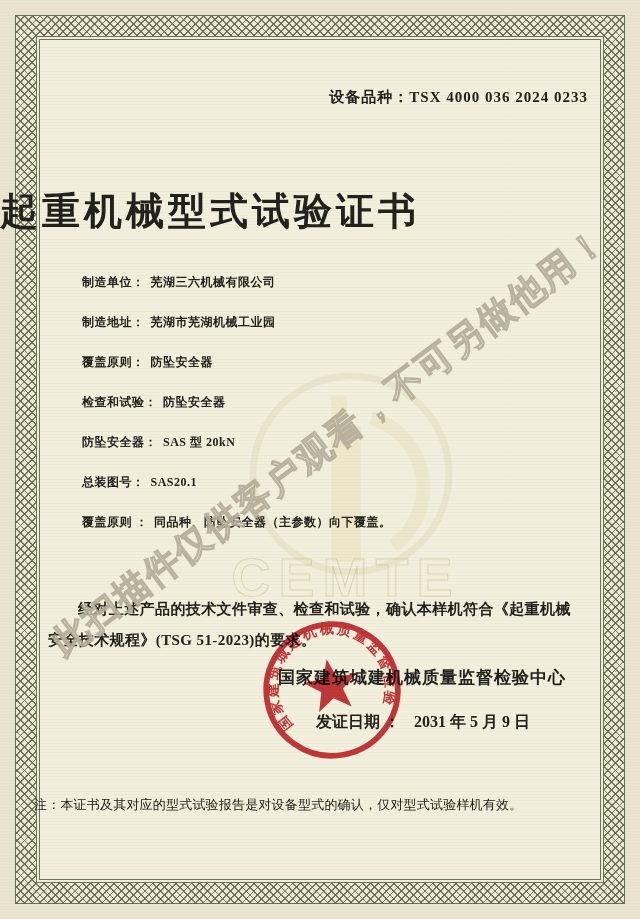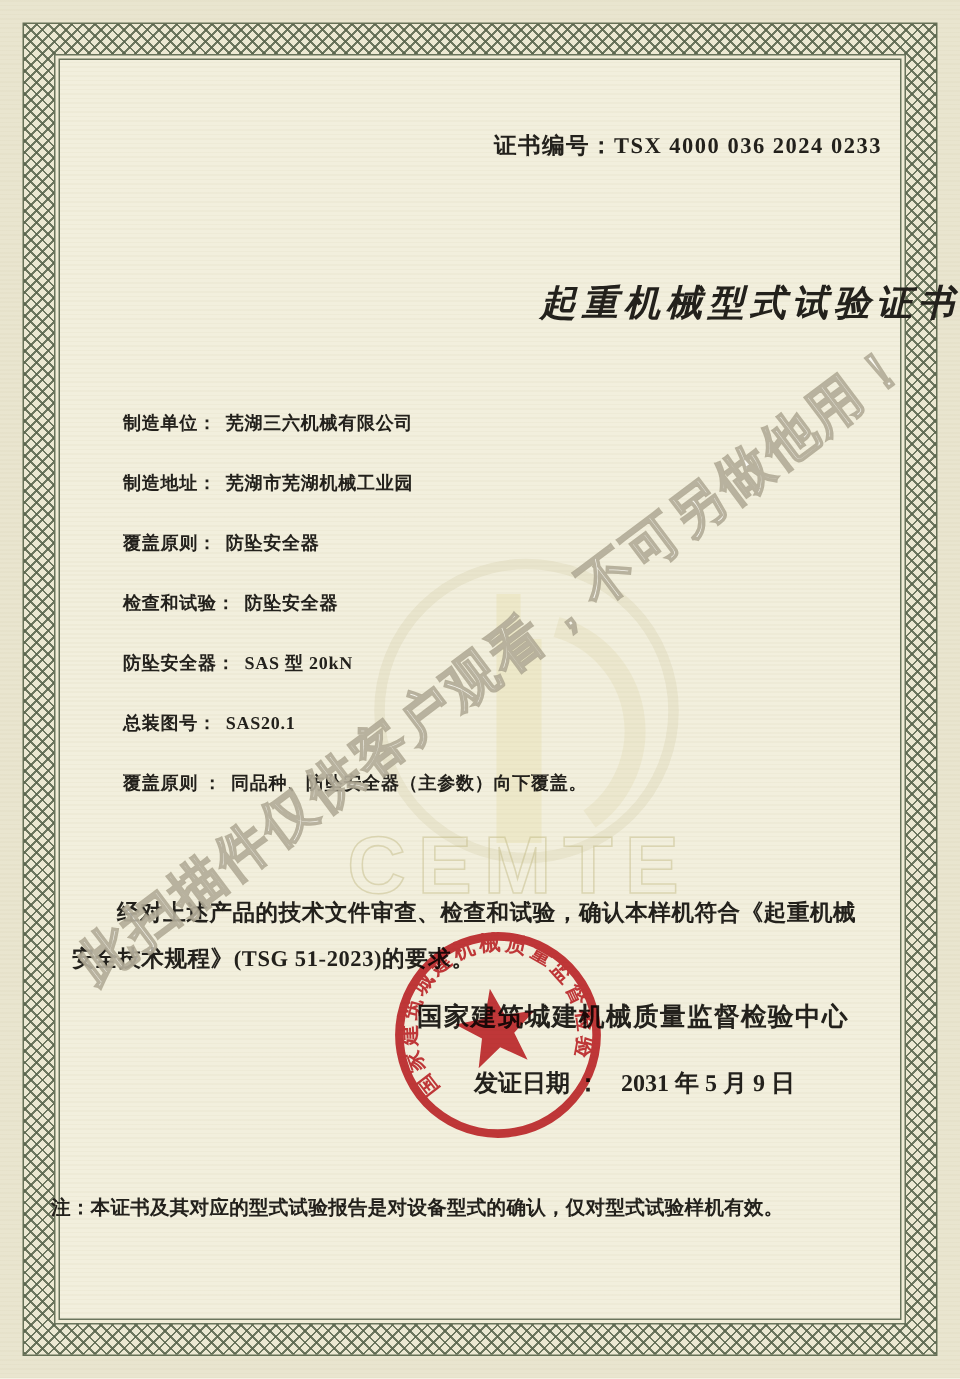--- a/index.html
+++ b/index.html
@@ -25,35 +25,35 @@
     position:absolute; inset:39px;
     background:
       repeating-linear-gradient(0deg, rgba(185,175,135,.07) 0 1px, transparent 1px 3px),
       #f2efdd;
     border:1px solid #6a745c;
     box-shadow: 0 0 0 2px #f0ecd6, 0 0 0 3px #6a745c;
   }
 
   .cert-number{position:absolute; top:88px; left:0; right:52px; text-align:right;
     font-size:15px; font-weight:bold; letter-spacing:1px; z-index:3;}
-  .title{position:absolute; top:186px; left:0; right:0; text-align:right;
-    font-size:24px; font-weight:bold; letter-spacing:4px; z-index:3;font-style:italic;}
+  .title{position:absolute; top:186px; left:0; right:0; text-align:left;
+    font-size:38px; font-weight:bold; letter-spacing:4px; z-index:3;}
 
   .fields{position:absolute; left:82px; top:272px; z-index:3;}
   .field-row{line-height:20px; margin-bottom:20px; font-size:12px; font-weight:bold; letter-spacing:.5px; white-space:nowrap;}
   .field-row .val{margin-left:6px;}
 
   .statement{position:absolute; left:48px; right:56px; top:594px;
     font-size:15px; font-weight:bold; line-height:31px; text-indent:2em; letter-spacing:.4px; z-index:3;}
 
   .issuer{position:absolute; left:278px; top:666px; font-size:17px; font-weight:bold; letter-spacing:1px; z-index:3;}
   .dateline{position:absolute; left:316px; top:712px; font-size:16px; font-weight:bold; z-index:3; white-space:nowrap;}
   .dateline .gap{display:inline-block; width:14px;}
 
-  .note{position:absolute; left:34px; right:38px; top:796px; font-size:13px; font-weight:bold; letter-spacing:.2px; z-index:3;}
+  .note{position:absolute; left:34px; right:38px; top:796px; font-size:13px; font-weight:normal; letter-spacing:.2px; z-index:3;}
 
   
   .logo-mark{position:absolute; left:243px; top:366px; width:216px; height:216px; z-index:1; opacity:.5;}
   .logo-text{position:absolute; top:546px; left:0; right:0; text-align:center; z-index:1;
     font-family:"Liberation Sans","DejaVu Sans",sans-serif; font-weight:bold; font-size:54px; letter-spacing:8px;
     color:transparent; -webkit-text-stroke:1px rgba(196,188,136,.5); transform:translateX(26px);}
 
   
   .watermark{position:absolute; left:42px; top:628px; z-index:5; white-space:nowrap;
     font-family:"Liberation Sans","DejaVu Sans",sans-serif; font-weight:bold; font-size:36px; letter-spacing:2px;
@@ -73,21 +73,21 @@
   <div class="lattice"></div>
   <div class="paper"></div>
 
   <svg class="logo-mark" viewBox="0 0 216 216">
     <circle cx="108" cy="108" r="98" fill="none" stroke="#cfc9a2" stroke-width="7" opacity="0.55"></circle>
     <path d="M88 30 L88 196 L118 196 L118 60 L104 60 L104 30 Z" fill="#e0d494" opacity="0.55"></path>
     <path d="M128 52 A 72 72 0 0 1 150 180" fill="none" stroke="#d8cf9c" stroke-width="14" opacity="0.45"></path>
   </svg>
   <div class="logo-text">CEMTE</div>
 
-  <div class="cert-number"><span>证书编号：</span><span>TSX 4000 036 2024 0233</span></div>
+  <div class="cert-number"><span>设备品种：</span><span>TSX 4000 036 2024 0233</span></div>
 
   <div class="title">起重机械型式试验证书</div>
 
   <div class="fields">
     <div class="field-row"><span>制造单位：</span><span class="val">芜湖三六机械有限公司</span></div>
     <div class="field-row"><span>制造地址：</span><span class="val">芜湖市芜湖机械工业园</span></div>
     <div class="field-row"><span>覆盖原则：</span><span class="val">防坠安全器</span></div>
     <div class="field-row"><span>检查和试验：</span><span class="val">防坠安全器</span></div>
     <div class="field-row"><span>防坠安全器：</span><span class="val">SAS 型 20kN</span></div>
     <div class="field-row"><span>总装图号：</span><span class="val">SAS20.1</span></div>

